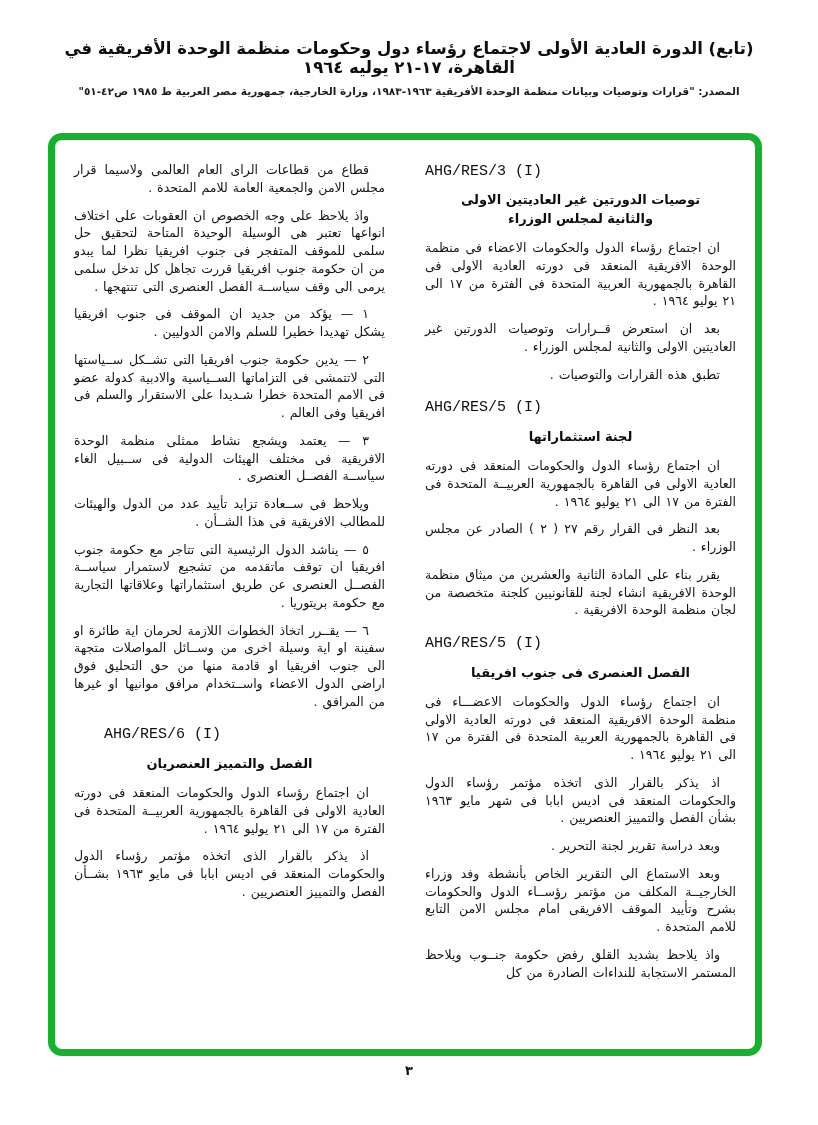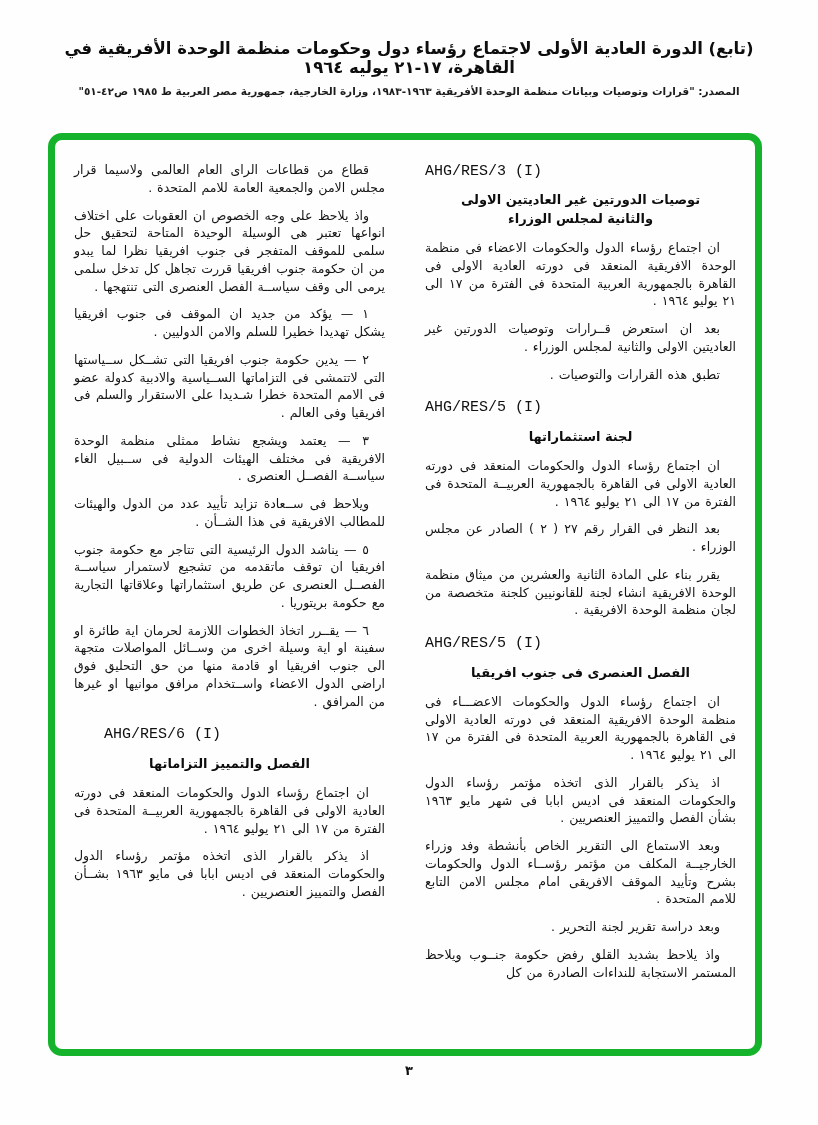--- a/index.html
+++ b/index.html
@@ -122,43 +122,43 @@
           <p>ان اجتماع رؤساء الدول والحكومات المنعقد فى دورته العادية الاولى فى القاهرة بالجمهورية العربيــة المتحدة فى الفترة من ١٧ الى ٢١ يوليو ١٩٦٤ .</p>
           <p>بعد النظر فى القرار رقم ٢٧ ( ٢ ) الصادر عن مجلس الوزراء .</p>
           <p>يقرر بناء على المادة الثانية والعشرين من ميثاق منظمة الوحدة الافريقية انشاء لجنة للقانونيين كلجنة متخصصة من لجان منظمة الوحدة الافريقية .</p>
         </section>
 
         <section class="res">
           <div class="code">AHG/RES/5 (I)</div>
           <div class="res-title">الفصل العنصرى فى جنوب افريقيا</div>
           <p>ان اجتماع رؤساء الدول والحكومات الاعضـــاء فى منظمة الوحدة الافريقية المنعقد فى دورته العادية الاولى فى القاهرة بالجمهورية العربية المتحدة فى الفترة من ١٧ الى ٢١ يوليو ١٩٦٤ .</p>
           <p>اذ يذكر بالقرار الذى اتخذه مؤتمر رؤساء الدول والحكومات المنعقد فى اديس ابابا فى شهر مايو ١٩٦٣ بشأن الفصل والتمييز العنصريين .</p>
+          <p>وبعد دراسة تقرير لجنة التحرير .</p>
           <p>وبعد الاستماع الى التقرير الخاص بأنشطة وفد وزراء الخارجيــة المكلف من مؤتمر رؤســاء الدول والحكومات بشرح وتأييد الموقف الافريقى امام مجلس الامن التابع للامم المتحدة .</p>
-          <p>وبعد دراسة تقرير لجنة التحرير .</p>
           <p>واذ يلاحظ بشديد القلق رفض حكومة جنــوب ويلاحظ المستمر الاستجابة للنداءات الصادرة من كل</p>
         </section>
 
       </div>
 
       <div class="col col-left">
 
         <section class="res">
           <p>قطاع من قطاعات الراى العام العالمى ولاسيما قرار مجلس الامن والجمعية العامة للامم المتحدة .</p>
           <p>واذ يلاحظ على وجه الخصوص ان العقوبات على اختلاف انواعها تعتبر هى الوسيلة الوحيدة المتاحة لتحقيق حل سلمى للموقف المتفجر فى جنوب افريقيا نظرا لما يبدو من ان حكومة جنوب افريقيا قررت تجاهل كل تدخل سلمى يرمى الى وقف سياســة الفصل العنصرى التى تنتهجها .</p>
           <p>١ — يؤكد من جديد ان الموقف فى جنوب افريقيا يشكل تهديدا خطيرا للسلم والامن الدوليين .</p>
           <p>٢ — يدين حكومة جنوب افريقيا التى تشــكل ســياستها التى لاتتمشى فى التزاماتها الســياسية والادبية كدولة عضو فى الامم المتحدة خطرا شـديدا على الاستقرار والسلم فى افريقيا وفى العالم .</p>
           <p>٣ — يعتمد ويشجع نشاط ممثلى منظمة الوحدة الافريقية فى مختلف الهيئات الدولية فى ســبيل الغاء سياســة الفصــل العنصرى .</p>
           <p>ويلاحظ فى ســعادة تزايد تأييد عدد من الدول والهيئات للمطالب الافريقية فى هذا الشــأن .</p>
           <p>٥ — يناشد الدول الرئيسية التى تتاجر مع حكومة جنوب افريقيا ان توقف ماتقدمه من تشجيع لاستمرار سياســة الفصــل العنصرى عن طريق استثماراتها وعلاقاتها التجارية مع حكومة بريتوريا .</p>
           <p>٦ — يقــرر اتخاذ الخطوات اللازمة لحرمان اية طائرة او سفينة او اية وسيلة اخرى من وســائل المواصلات متجهة الى جنوب افريقيا او قادمة منها من حق التحليق فوق اراضى الدول الاعضاء واســتخدام مرافق موانيها او غيرها من المرافق .</p>
         </section>
 
         <section class="res">
           <div class="code">AHG/RES/6 (I)</div>
-          <div class="res-title">الفصل والتمييز التزاماتها</div>
+          <div class="res-title">الفصل والتمييز العنصريان</div>
           <p>ان اجتماع رؤساء الدول والحكومات المنعقد فى دورته العادية الاولى فى القاهرة بالجمهورية العربيــة المتحدة فى الفترة من ١٧ الى ٢١ يوليو ١٩٦٤ .</p>
           <p>اذ يذكر بالقرار الذى اتخذه مؤتمر رؤساء الدول والحكومات المنعقد فى اديس ابابا فى مايو ١٩٦٣ بشــأن الفصل والتمييز العنصريين .</p>
         </section>
 
       </div>
 
     </div>
   </div>
 
   <div class="page-number">٣</div>

